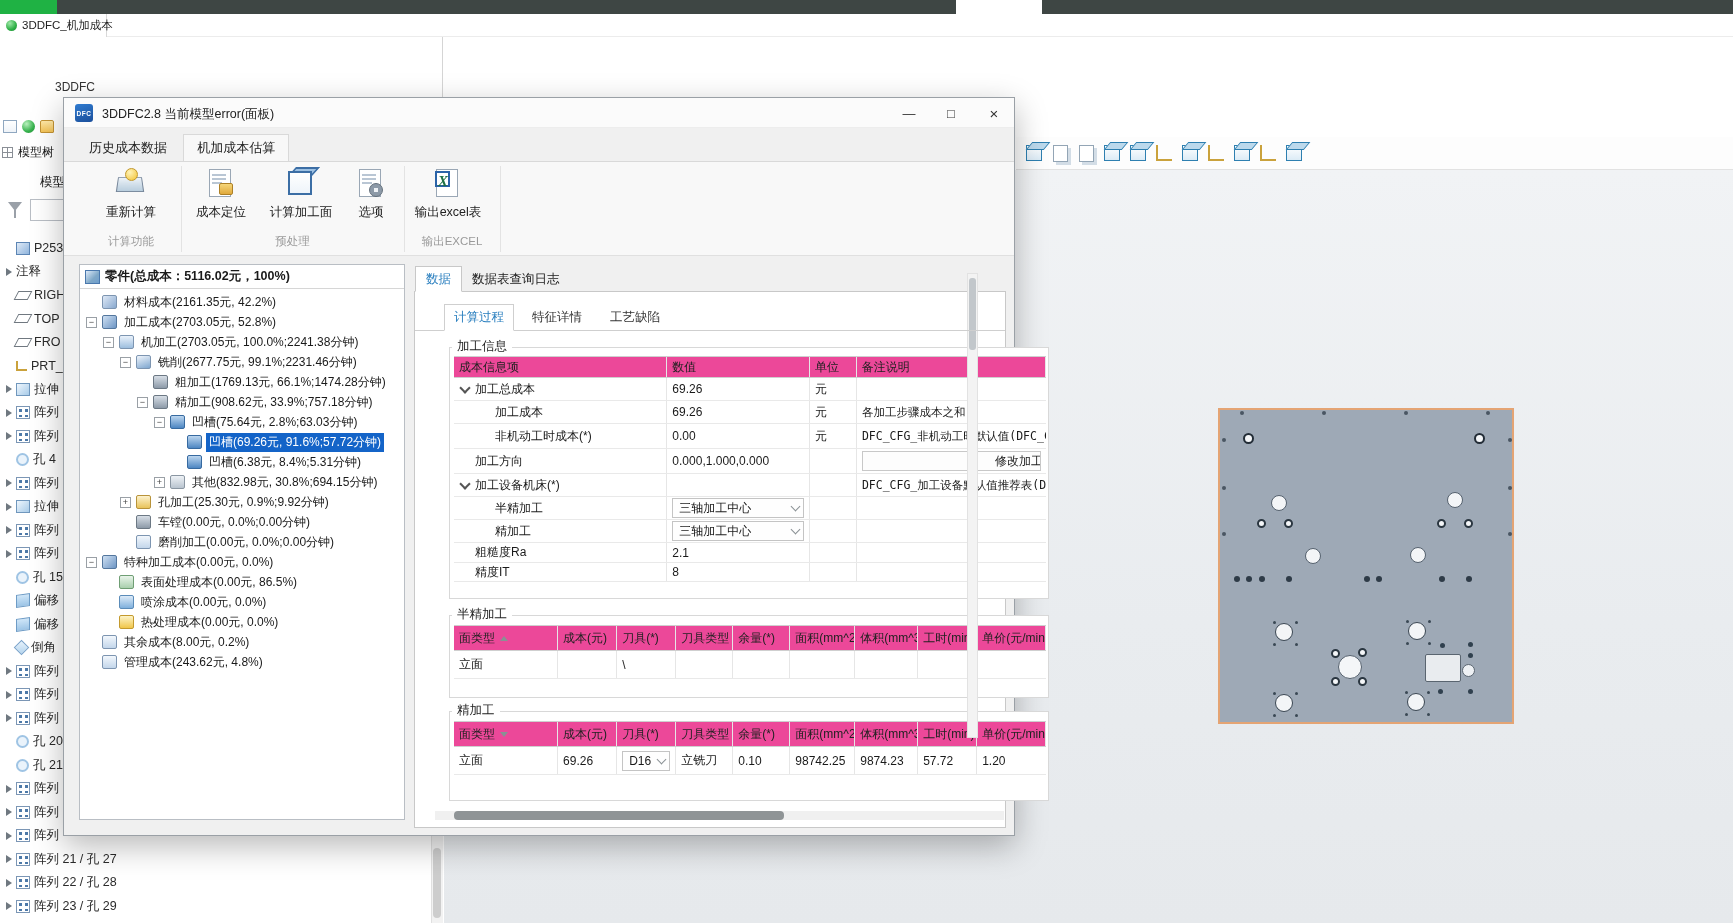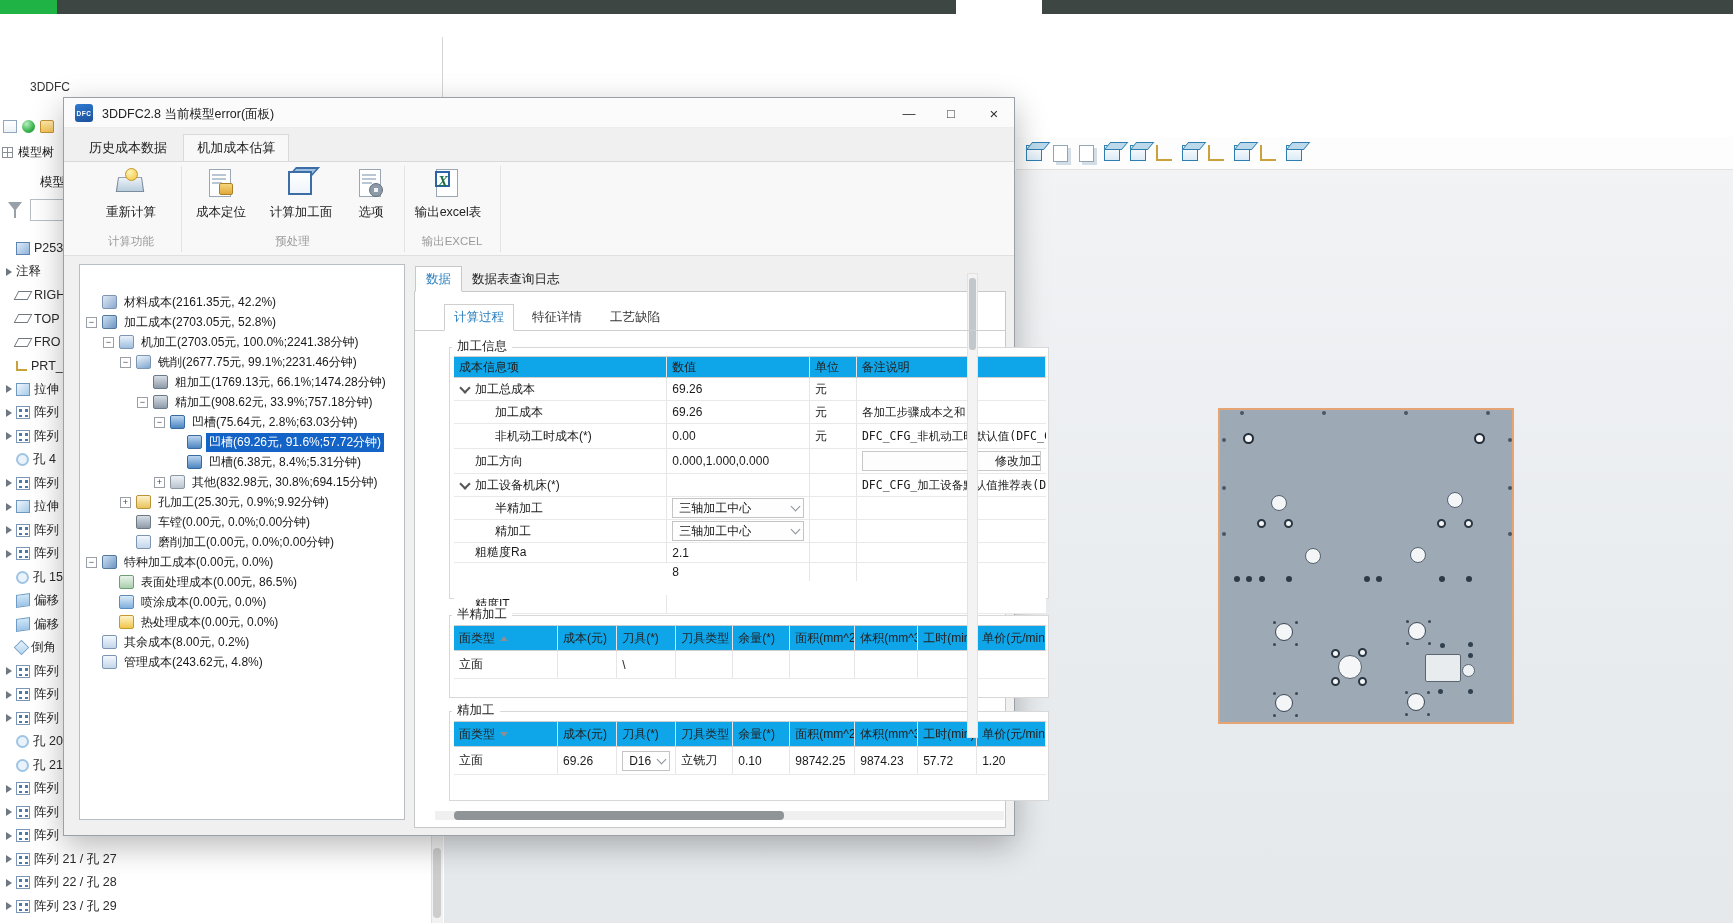--- a/index.html
+++ b/index.html
@@ -121,21 +121,21 @@
   .data-tab{position:absolute;height:26px;display:flex;align-items:center;padding:0 10px;font-size:12.5px;}
   .data-tab.active{background:#fff;border:1px solid #c8c8c8;border-bottom:1px solid #fff;color:#2a7fbf;z-index:3;}
   .content-box{left:350px;top:193px;width:592px;height:537px;background:#fff;border:1px solid #c8c8c8;overflow:hidden;}
   .sub-tab{position:absolute;height:27px;display:flex;align-items:center;padding:0 9px;font-size:12.5px;color:#333;}
   .sub-tab.active{background:#fff;border:1px solid #cfcfcf;border-bottom:1px solid #fff;color:#2a7fbf;z-index:3;}
   .sub-tab-line{left:351px;top:232px;width:590px;height:1px;background:#cfcfcf;z-index:2;}
   .fieldset{position:absolute;border:1px solid #d8d8d8;background:#fff;}
   .legend{position:absolute;background:#fff;padding:0 5px;font-size:12.5px;color:#222;z-index:2;}
   .itable{position:absolute;background:#fff;}
   .irow{display:flex;border-bottom:1px solid #e9e9e9;}
-  .irow.head{background:#0ea5e9;border-bottom:1px solid #cfcfcf;border-top:1px solid #cfcfcf;}
+  .irow.head{background:#ec4899;border-bottom:1px solid #cfcfcf;border-top:1px solid #cfcfcf;}
   .icell{border-right:1px solid #e6e6e6;padding:0 5px;display:flex;align-items:center;overflow:hidden;white-space:nowrap;font-size:12px;}
   .irow.head .icell{color:#222;}
   .chev{width:8px;height:8px;border-right:2px solid #555;border-bottom:2px solid #555;flex:0 0 auto;}
   .chev.open{transform:rotate(45deg);margin:-3px 4px 0 2px;}
   .chev.closed{transform:rotate(-45deg);margin:0 4px 0 2px;}
   .dropdown{height:20px;border:1px solid #c4c4c4;background:#fefefe;display:flex;align-items:center;justify-content:space-between;padding:0 4px 0 6px;font-size:12px;width:100%;}
   .dd-chev{width:7px;height:7px;border-right:1.5px solid #8a9094;border-bottom:1.5px solid #8a9094;transform:rotate(45deg);margin-top:-3px;}
   .note-btn{height:20px;border:1px solid #c8c8c8;background:#fdfdfd;width:100%;display:flex;align-items:center;overflow:hidden;}
   .note-btn span{white-space:nowrap;padding-left:132px;}
   .sortmark{width:0;height:0;border-left:4px solid transparent;border-right:4px solid transparent;margin-left:5px;}
@@ -168,20 +168,26 @@
   .tb-axes{width:16px;height:16px;border-left:2px solid #caa23c;border-bottom:2px solid #caa23c;position:relative;}
 </style>
 </head>
 <body>
 
 <div class="screen">
 
   <div class="abs topband"></div>
   <div class="abs topband-green"></div>
   <div class="abs topband-notch"></div>
+  <div class="abs tabstrip">
+    <div class="abs browser-tab">
+      <span class="green-dot"></span>
+      <span class="browser-tab-label nw">3DDFC_机加成本</span>
+    </div>
+  </div>
 
   <div class="abs cad-area"></div>
   <div class="abs cad-canvas"></div>
   <div class="abs cad-toolbar" id="cadToolbar">
       <div class="cad-ic" style="left: 6px;">
         <span class="tb-cube"></span>
       </div>
       <div class="cad-ic" style="left: 32px;">
         <span class="tb-doc"></span>
       </div>
@@ -270,21 +276,21 @@
       <div class="hole h-tick" style="left: 52.5px; top: 303.5px;"></div>
       <div class="hole h-tick" style="left: 74.5px; top: 303.5px;"></div>
       <div class="hole h-cross" style="left: 187px; top: 283px;"></div>
       <div class="hole h-tick" style="left: 184.5px; top: 280.5px;"></div>
       <div class="hole h-tick" style="left: 206.5px; top: 280.5px;"></div>
       <div class="hole h-tick" style="left: 184.5px; top: 302.5px;"></div>
       <div class="hole h-tick" style="left: 206.5px; top: 302.5px;"></div>
     </div>
 
   <div class="abs left-panel"></div>
-  <div class="abs partial-3ddfc nw" style="z-index:2;">3DDFC</div>
+  <div class="abs partial-3ddfc nw" style="z-index:2;margin-left:25px;">3DDFC</div>
   <div class="abs" style="left:3px;top:120px;z-index:2;display:flex;gap:5px;">
     <span class="mini-icon mi-doc"></span>
     <span class="mini-icon mi-sphere"></span>
     <span class="mini-icon mi-folder"></span>
   </div>
   <div class="abs mt-tabrow" style="z-index:2;">
     <span class="grid-ic"></span>
     <span class="nw">模型树</span>
   </div>
   <div class="abs mt-header nw" style="z-index:2;">模型树</div>
@@ -498,20 +504,24 @@
           <div class="rb-ic">
             <i class="ic-page"></i>
             <i class="ic-xbox"></i>
             <i class="ic-x">X</i>
           </div>
           <div class="rb-label nw">输出excel表</div>
         </div>
       </div>
 
     <div class="abs cost-panel" id="costPanel">
+        <div class="cost-root">
+          <span class="root-cube"></span>
+          <span class="nw">零件(总成本：5116.02元，100%)</span>
+        </div>
         <div class="cost-row" style="top: 27px; left: 6px;">
           <span class="exp-ph"></span>
           <span class="ci ci-material"></span>
           <span class="cost-label nw">材料成本(2161.35元, 42.2%)</span>
         </div>
         <div class="cost-row" style="top: 47px; left: 6px;">
           <span class="expbox">−</span>
           <span class="ci ci-processing"></span>
           <span class="cost-label nw">加工成本(2703.05元, 52.8%)</span>
         </div>
@@ -730,21 +740,21 @@
           </div>
           <div class="icell" style="width: 147px; height: 19px;">
             <span class="nw">2.1</span>
           </div>
           <div class="icell" style="width: 48px; height: 19px;"></div>
           <div class="icell" style="width: 195px; height: 19px; border-right: none;">
             <span class="nw" style="font-family: &quot;DejaVu Sans Mono&quot;, &quot;Liberation Mono&quot;, monospace; font-size: 11.5px;"></span>
           </div>
         </div>
         <div class="irow">
-          <div class="icell" style="width: 220px; height: 18px; margin-top: 32px;">
+          <div class="icell" style="width: 220px; height: 18px;">
             <span class="nw" style="margin-left: 16px;">精度IT</span>
           </div>
           <div class="icell" style="width: 147px; height: 18px;">
             <span class="nw">8</span>
           </div>
           <div class="icell" style="width: 48px; height: 18px;"></div>
           <div class="icell" style="width: 195px; height: 18px; border-right: none;">
             <span class="nw" style="font-family: &quot;DejaVu Sans Mono&quot;, &quot;Liberation Mono&quot;, monospace; font-size: 11.5px;"></span>
           </div>
         </div>

